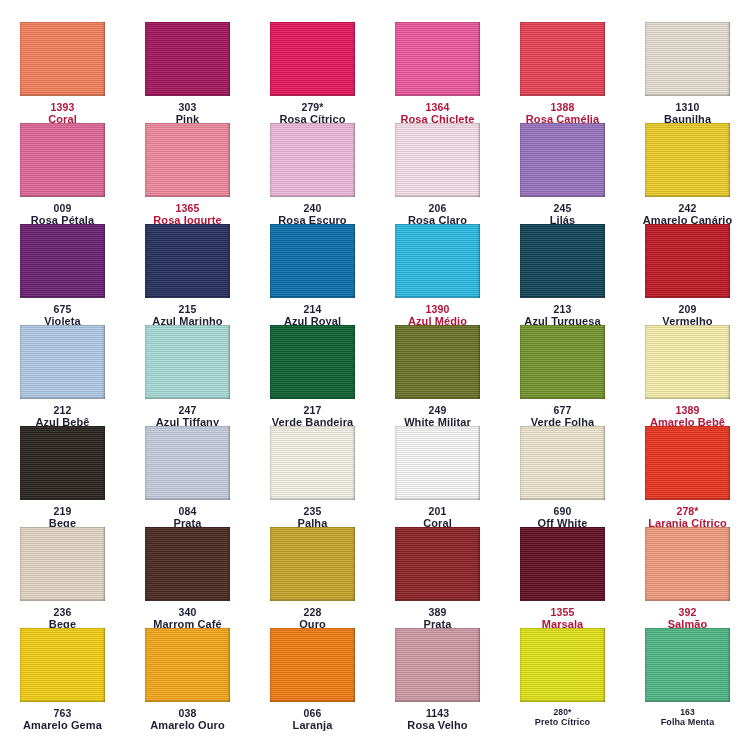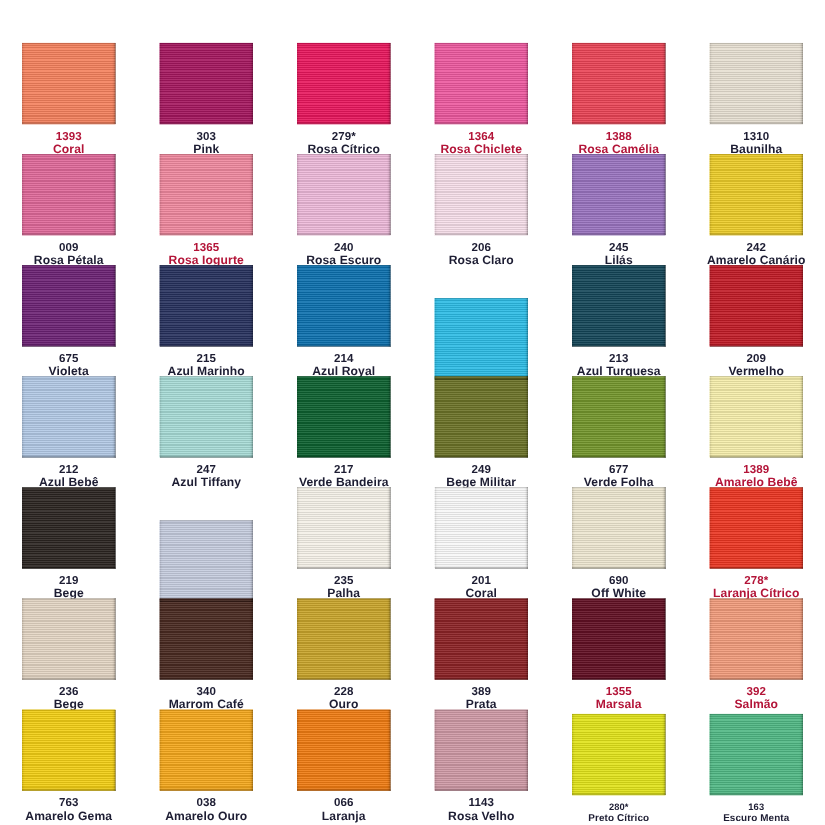--- a/index.html
+++ b/index.html
@@ -36,21 +36,20 @@
     align-content: start;
   }
 
   .cell {
     position: relative;
     width: 125px;
     height: 121px;
     display: flex;
     flex-direction: column;
     align-items: center;
-    justify-content: flex-end;
   }
 
   .swatch-wrap {
     width: 85px;
     height: 74px;
     position: relative;
     flex: 0 0 auto;
   }
 
   
@@ -247,20 +246,24 @@
         </div>
         <div class="label dark">
           <span class="code">214</span>
           <span class="name">Azul Royal</span>
         </div>
       </div>
       <div class="cell">
         <div class="swatch-wrap">
           <div class="swatch" style="background-color: rgb(43, 187, 228);"></div>
         </div>
+        <div class="label red">
+          <span class="code">1390</span>
+          <span class="name">Azul Médio</span>
+        </div>
       </div>
       <div class="cell">
         <div class="swatch-wrap">
           <div class="swatch" style="background-color: rgb(19, 69, 87);"></div>
         </div>
         <div class="label dark">
           <span class="code">213</span>
           <span class="name">Azul Turquesa</span>
         </div>
       </div>
@@ -299,21 +302,21 @@
           <span class="code">217</span>
           <span class="name">Verde Bandeira</span>
         </div>
       </div>
       <div class="cell">
         <div class="swatch-wrap">
           <div class="swatch" style="background-color: rgb(108, 115, 40);"></div>
         </div>
         <div class="label dark">
           <span class="code">249</span>
-          <span class="name">Bege Militar</span>
+          <span class="name">White Militar</span>
         </div>
       </div>
       <div class="cell">
         <div class="swatch-wrap">
           <div class="swatch" style="background-color: rgb(116, 150, 44);"></div>
         </div>
         <div class="label dark">
           <span class="code">677</span>
           <span class="name">Verde Folha</span>
         </div>
@@ -332,20 +335,24 @@
           <div class="swatch" style="background-color: rgb(42, 36, 32);"></div>
         </div>
         <div class="label dark">
           <span class="code">219</span>
           <span class="name">Bege</span>
         </div>
       </div>
       <div class="cell">
         <div class="swatch-wrap">
           <div class="swatch" style="background-color: rgb(198, 205, 223);"></div>
+        </div>
+        <div class="label dark">
+          <span class="code">084</span>
+          <span class="name">Prata</span>
         </div>
       </div>
       <div class="cell">
         <div class="swatch-wrap">
           <div class="swatch" style="background-color: rgb(244, 240, 231);"></div>
         </div>
         <div class="label dark">
           <span class="code">235</span>
           <span class="name">Palha</span>
         </div>
@@ -475,17 +482,17 @@
           <span class="code">280*</span>
           <span class="name">Preto Cítrico</span>
         </div>
       </div>
       <div class="cell">
         <div class="swatch-wrap">
           <div class="swatch" style="background-color: rgb(79, 183, 131);"></div>
         </div>
         <div class="label dark small">
           <span class="code">163</span>
-          <span class="name">Escuro Menta</span>
+          <span class="name">Folha Menta</span>
         </div>
       </div>
     </div>
 </div>
 
 </body></html>

